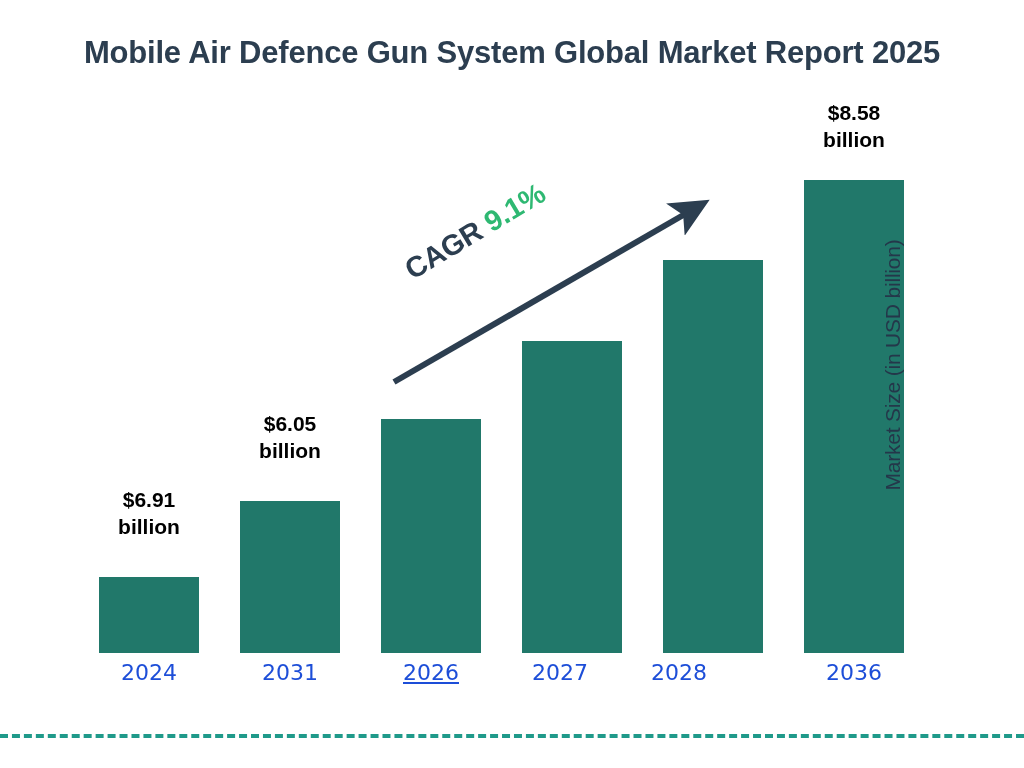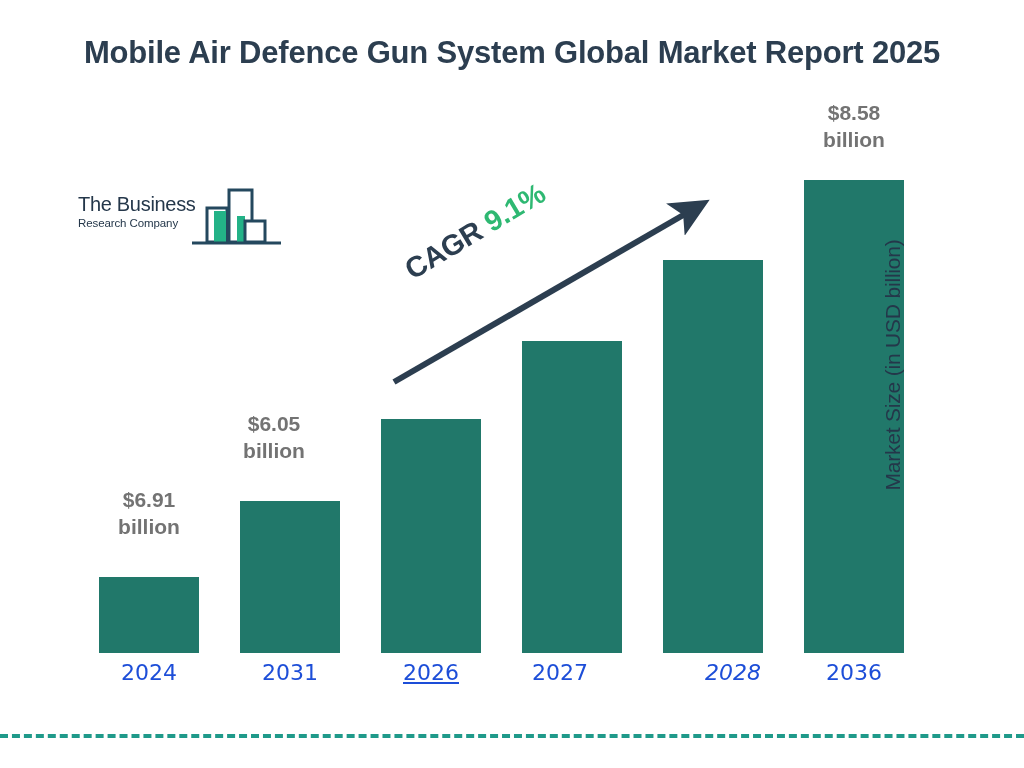--- a/index.html
+++ b/index.html
@@ -84,21 +84,21 @@
   .bar {
     position: absolute;
     background: #21786a;
   }
 
   .bar-value {
     position: absolute;
     text-align: center;
     font-size: 21px;
     font-weight: bold;
-    color: #737373;
+    color: #000000;
     line-height: 1.28;
     white-space: nowrap;
   }
 
   .x-tick {
     position: absolute;
     top: 660px;
     text-align: center;
     font-size: 22px;
     color: #1d4ed8;
@@ -152,61 +152,45 @@
     border-top: 4px dashed #1f9a8a;
   }
 </style>
 </head>
 <body>
 
 <div id="page">
 
   <div id="chart-title">Mobile Air Defence Gun System Global Market Report 2025</div>
 
-  <div id="logo">
-    <div id="logo-text">
-      <span id="logo-line1">The Business</span>
-      <span id="logo-line2">Research Company</span>
-    </div>
-    <div id="logo-mark">
-      <svg width="93" height="62" viewBox="0 0 93 62" xmlns="http://www.w3.org/2000/svg">
-        <rect x="17" y="22" width="20" height="34" fill="#ffffff" stroke="#24485e" stroke-width="3"></rect>
-        <rect x="24" y="25" width="12" height="31" fill="#23b287"></rect>
-        <rect x="39" y="4" width="23" height="52" fill="#ffffff" stroke="#24485e" stroke-width="3"></rect>
-        <rect x="47" y="30" width="8" height="26" fill="#23b287"></rect>
-        <rect x="55" y="35" width="20" height="21" fill="#ffffff" stroke="#24485e" stroke-width="3"></rect>
-        <line x1="2" y1="57" x2="91" y2="57" stroke="#24485e" stroke-width="3"></line>
-      </svg>
-    </div>
-  </div>
 
   <div id="plot">
 
     <div class="bar" style="left:99px; top:577px; width:100px; height:76px;"></div>
     <div class="bar" style="left:240px; top:501px; width:100px; height:152px;"></div>
     <div class="bar" style="left:381px; top:419px; width:100px; height:234px;"></div>
     <div class="bar" style="left:522px; top:341px; width:100px; height:312px;"></div>
     <div class="bar" style="left:663px; top:260px; width:100px; height:393px;"></div>
     <div class="bar" style="left:804px; top:180px; width:100px; height:473px;"></div>
 
     <div class="bar-value" style="left:79px; top:487px; width:140px;">
       <span><span>$6.91</span><br><span>billion</span></span>
     </div>
-    <div class="bar-value" style="left:204px; top:411px; width:140px;">
+    <div class="bar-value" style="left:220px; top:411px; width:140px;">
       <span><span>$6.05</span><br><span>billion</span></span>
     </div>
     <div class="bar-value" style="left:784px; top:100px; width:140px;">
       <span><span>$8.58</span><br><span>billion</span></span>
     </div>
 
     <div class="x-tick" style="left:99px; width:100px;">2024</div>
     <div class="x-tick" style="left:240px; width:100px;">2031</div>
     <div class="x-tick" style="left:381px; width:100px;text-decoration:underline;">2026</div>
     <div class="x-tick" style="left:510px; width:100px;text-align:center;">2027</div>
-    <div class="x-tick" style="left:683px; width:100px;font-style:italic;">2028</div>
+    <div class="x-tick" style="left:629px; width:100px;">2028</div>
     <div class="x-tick" style="left:804px; width:100px;">2036</div>
 
     <svg id="cagr-arrow" viewBox="0 0 340 205" xmlns="http://www.w3.org/2000/svg">
       <defs>
         <marker id="ah" markerWidth="7" markerHeight="7" refX="3.2" refY="3.5" orient="auto" markerUnits="strokeWidth">
           <path d="M0,0.4 L6.6,3.5 L0,6.6 L1.5,3.5 Z" fill="#2c3e50"></path>
         </marker>
       </defs>
       <line x1="14" y1="192" x2="312" y2="20" stroke="#2c3e50" stroke-width="6" stroke-linecap="butt" marker-end="url(#ah)"></line>
     </svg>

